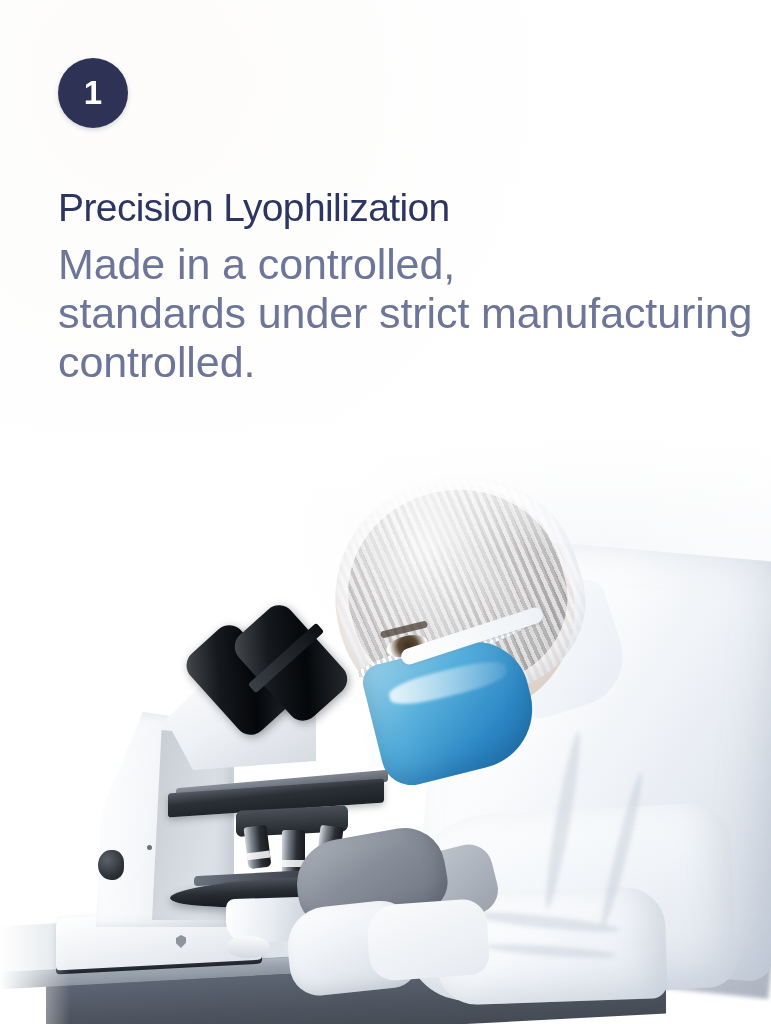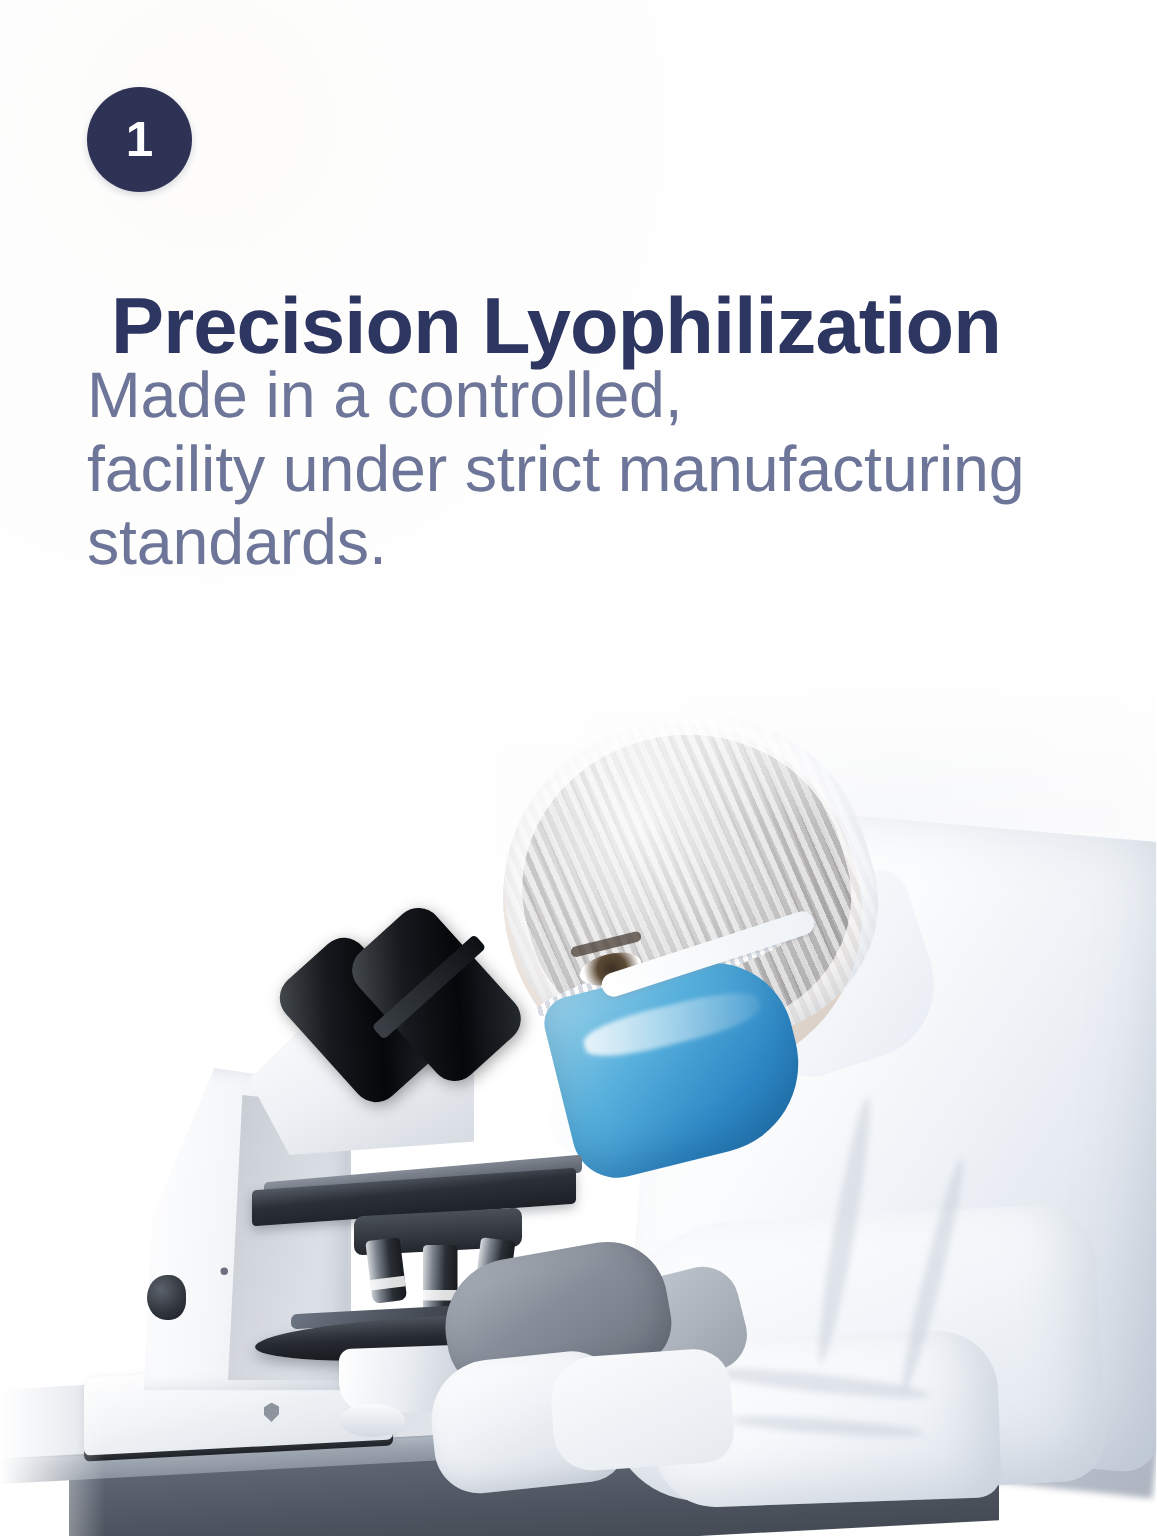--- a/index.html
+++ b/index.html
@@ -37,26 +37,26 @@
     justify-content: center;
     font-size: 33px;
     font-weight: bold;
     letter-spacing: 0px;
     box-shadow: 0 2px 5px rgba(40,45,80,0.18);
   }
 
   
   .headline {
     position: absolute;
-    left: 74px;
+    left: 58px;
     top: 155px;
     width: 660px;
-    font-size: 53px;
+    font-size: 39px;
     line-height: 54px;
-    font-weight: bold;
+    font-weight: normal;
     color: #2d3561;
     letter-spacing: -0.6px;
     white-space: nowrap;
   }
 
   
   .body-copy {
     position: absolute;
     left: 58px;
     top: 240px;
@@ -563,22 +563,22 @@
 <div class="card">
 
   <div class="badge">
     <span>1</span>
   </div>
 
   <h1 class="headline">Precision Lyophilization</h1>
 
   <div class="body-copy">
     <span class="line">Made in a controlled,</span>
-    <span class="line">facility under strict manufacturing</span>
-    <span class="line">standards.</span>
+    <span class="line">standards under strict manufacturing</span>
+    <span class="line">controlled.</span>
   </div>
 
   <div class="photo">
     <div class="photo-bg"></div>
 
     <div class="desk-leg"></div>
     <div class="desk-panel"></div>
     <div class="desk-edge"></div>
     <div class="desk-top"></div>
 

